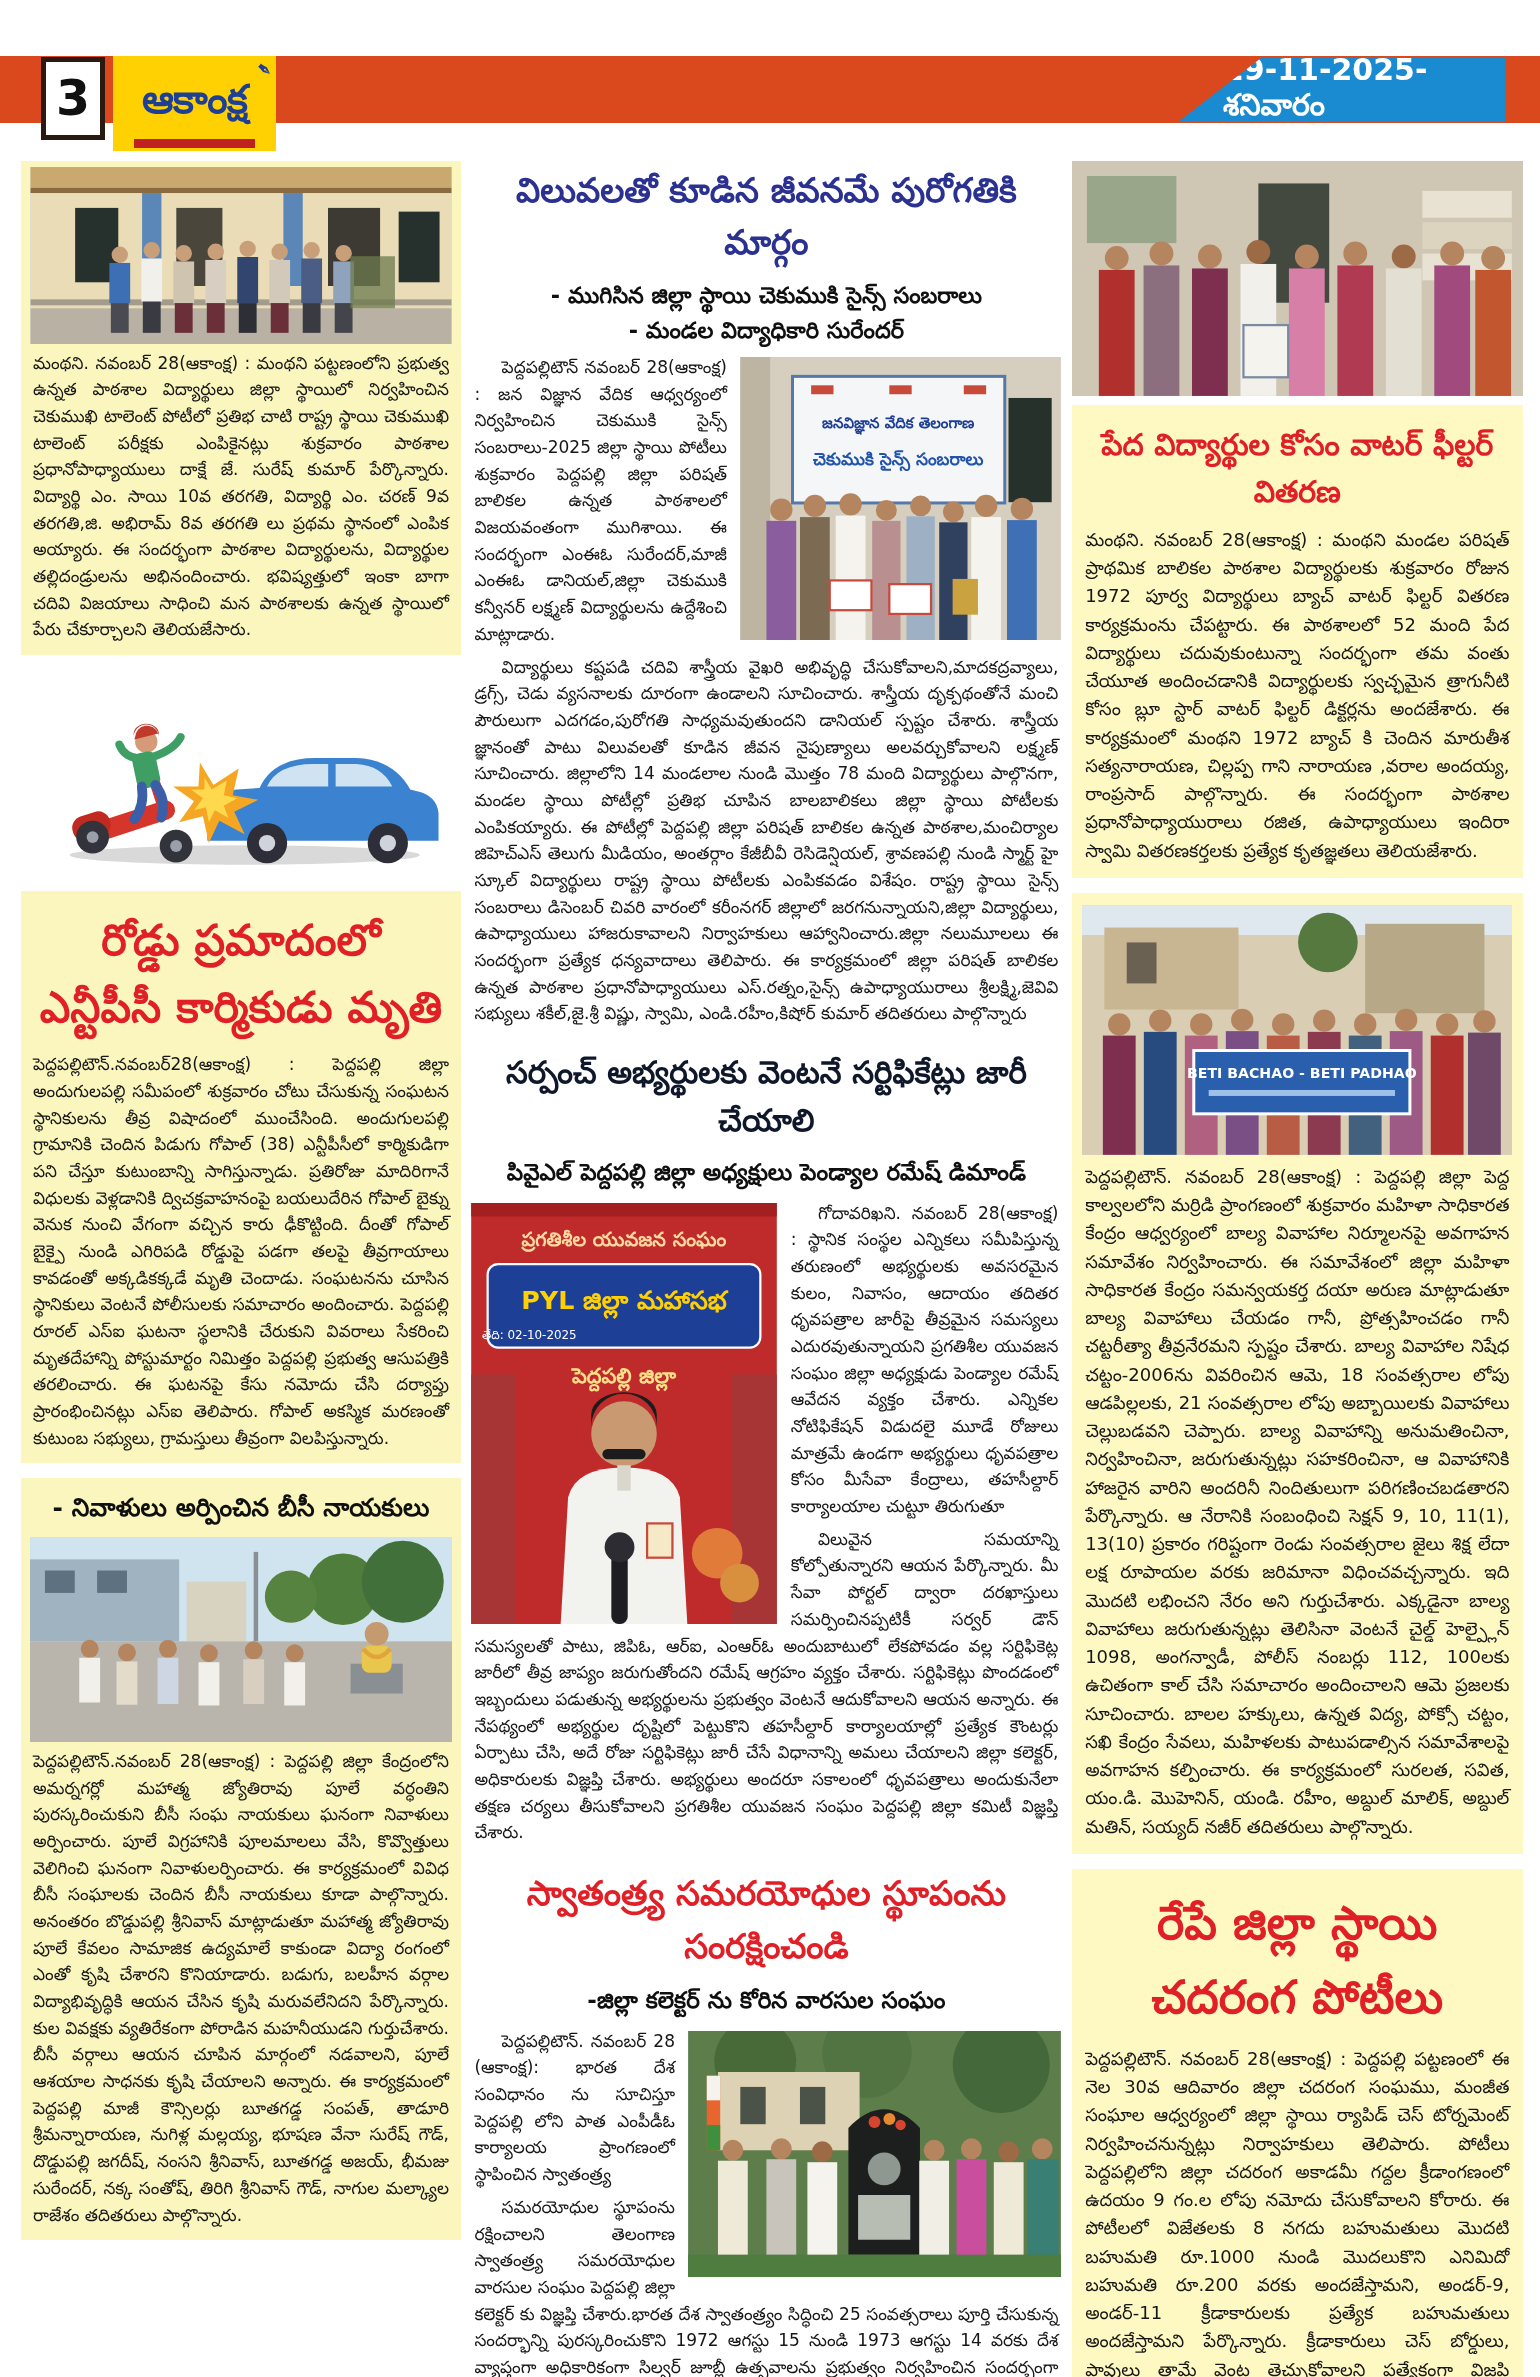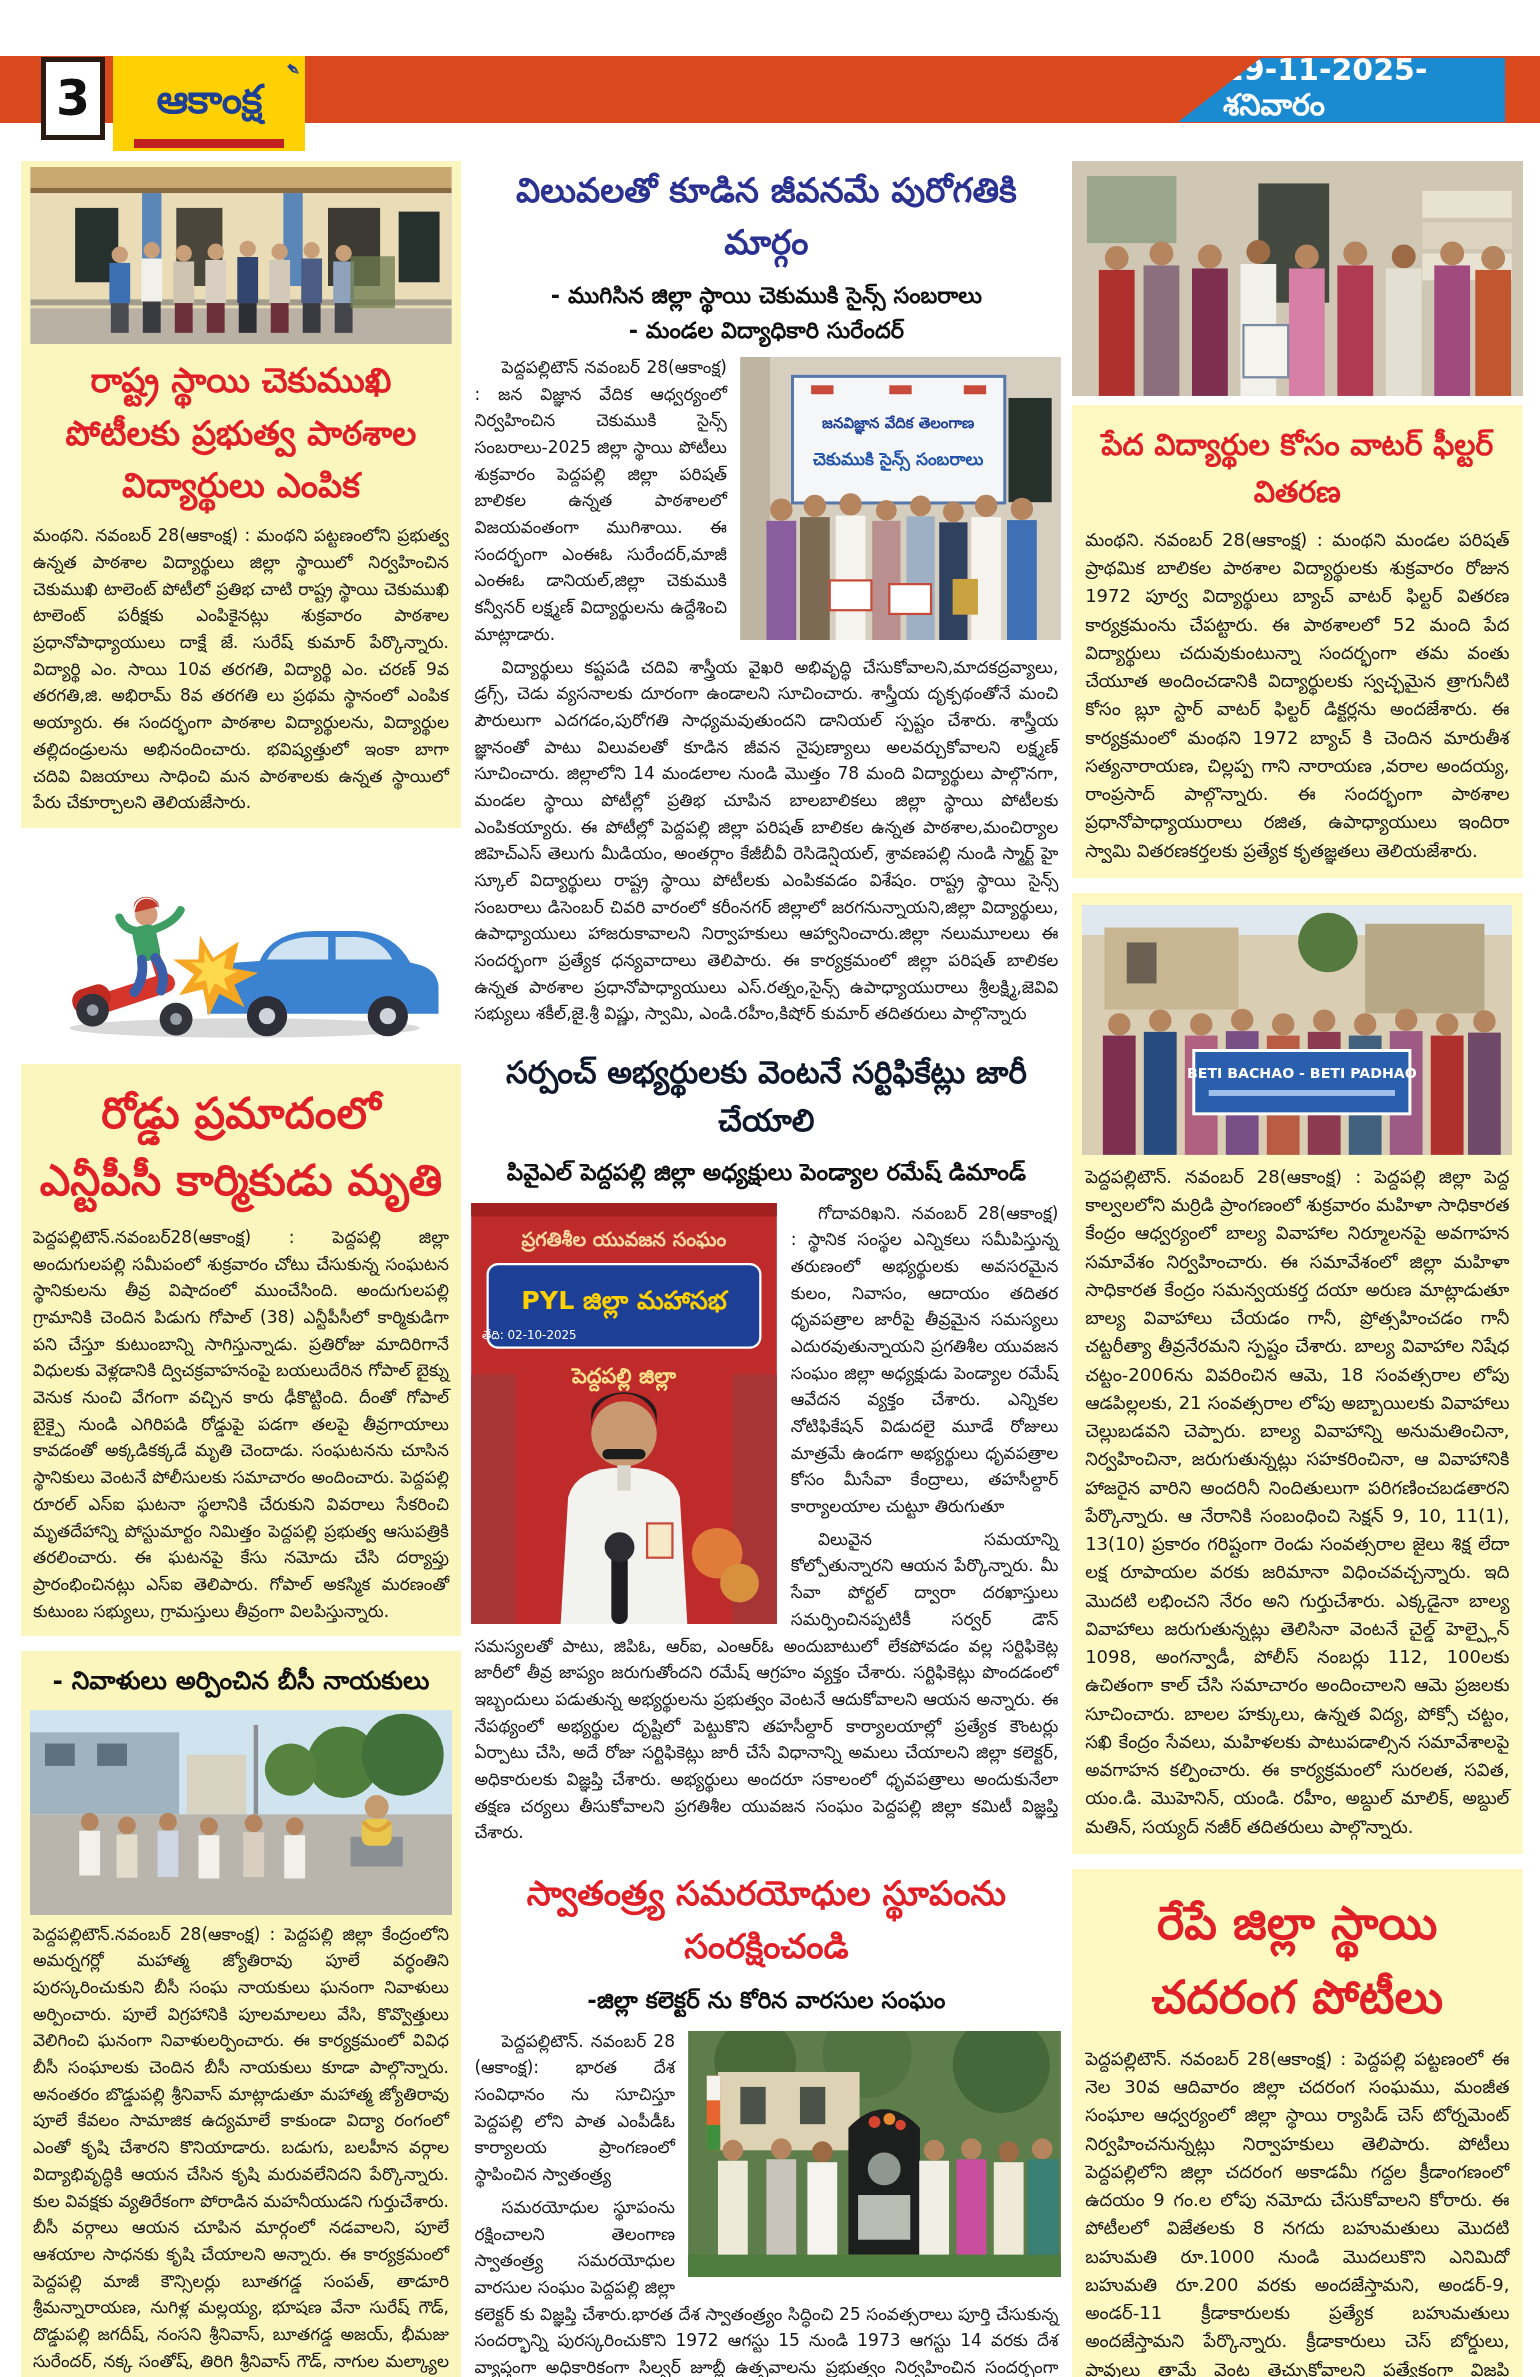--- a/index.html
+++ b/index.html
@@ -4,21 +4,21 @@
 <style>
   html,body{margin:0;padding:0;background:#ffffff;}
   .page{width:1541px;min-height:2377px;background:#ffffff;position:relative;
         font-family:"DejaVu Sans",sans-serif;color:#141414;overflow:hidden;}
   
   .topbar{position:relative;height:153px;}
   .orange-band{position:absolute;left:0;right:0;top:56px;height:67px;background:#d9491d;}
   .pageno{position:absolute;left:41px;top:57px;width:64px;height:83px;background:#ffffff;
           border:5.2px solid #2a1a12;box-sizing:border-box;display:flex;align-items:center;
           justify-content:center;font-size:49px;font-weight:700;color:#111;}
-  .masthead{position:absolute;left:113px;top:56px;width:192px;height:95px;background:#ffd103;
+  .masthead{position:absolute;left:113px;top:56px;width:163px;height:95px;background:#ffd103;
             color:#1d3f96;display:flex;align-items:center;justify-content:center;
             font-size:40px;font-weight:800;letter-spacing:-0.7px;}
   .masthead .nib{position:absolute;top:1.5px;right:4.5px;font-size:19.4px;color:#1d3f96;transform:rotate(40deg);}
   .masthead .strip{position:absolute;bottom:3px;left:21px;right:21px;height:9px;background:#c02020;}
   .datebox{position:absolute;right:36px;top:58px;height:64px;width:327px;background:#1b8bd1;
            color:#fff;display:flex;align-items:center;justify-content:center;font-size:30px;
            font-weight:700;clip-path:polygon(83px 0,100% 0,100% 100%,0 100%);padding-left:45px;box-sizing:border-box;}
   
   .columns{display:grid;grid-template-columns:440px 590px 451px;gap:10.4px;
            padding:7.5px 18px 22.4px 21px;align-items:start;}
@@ -111,21 +111,20 @@
               <rect x="323" y="183" width="24" height="40" fill="#6b2f3a"></rect>
             <circle cx="378" cy="112" r="11" fill="#c99f79"></circle>
               <rect x="364" y="123" width="28" height="60" fill="#4b5d84"></rect>
               <rect x="366" y="183" width="24" height="40" fill="#3a3a42"></rect>
             <circle cx="421" cy="116" r="11" fill="#c99f79"></circle>
               <rect x="407" y="127" width="28" height="56" fill="#8fa3bd"></rect>
               <rect x="409" y="183" width="24" height="40" fill="#44444c"></rect>
           </g>
           <rect x="430" y="120" width="60" height="70" fill="#6d7b4f" opacity="0.75"></rect>
         </svg>
-        <h2 class="hl red hl-l1">రాష్ట్ర స్థాయి చెకుముఖి పోటీలకు ప్రభుత్వ పాఠశాల విద్యార్థులు ఎంపిక</h2>
         <p class="body">మంథని. నవంబర్ 28(ఆకాంక్ష) : మంథని పట్టణంలోని ప్రభుత్వ ఉన్నత పాఠశాల విద్యార్థులు జిల్లా స్థాయిలో నిర్వహించిన చెకుముఖి టాలెంట్ పోటీలో ప్రతిభ చాటి రాష్ట్ర స్థాయి చెకుముఖి టాలెంట్ పరీక్షకు ఎంపికైనట్లు శుక్రవారం పాఠశాల ప్రధానోపాధ్యాయులు దాక్షే జే. సురేష్ కుమార్ పేర్కొన్నారు. విద్యార్థి ఎం. సాయి 10వ తరగతి, విద్యార్థి ఎం. చరణ్ 9వ తరగతి,జి. అభిరామ్ 8వ తరగతి లు ప్రథమ స్థానంలో ఎంపిక అయ్యారు. ఈ సందర్భంగా పాఠశాల విద్యార్థులను, విద్యార్థుల తల్లిదండ్రులను అభినందించారు. భవిష్యత్తులో ఇంకా బాగా చదివి విజయాలు సాధించి మన పాఠశాలకు ఉన్నత స్థాయిలో పేరు చేకూర్చాలని తెలియజేసారు.</p>
       </article>
 
       <div class="illus">
         <svg class="photo" width="422" height="200" viewBox="0 0 566 268" style="background:#fff">
           <ellipse cx="300" cy="244" rx="235" ry="13" fill="#d9d9d9"></ellipse>
           <path d="M250 225 l0 -45 q8 -22 40 -24 l30 -2 q18 -40 75 -40 l55 0 q50 2 72 42 l8 2 q28 6 30 30 l0 37 z" fill="#3b82d0"></path>
           <path d="M330 152 q14 -30 62 -30 l20 0 0 30 z" fill="#cfe3f2"></path>
           <path d="M422 122 l28 0 q34 2 48 30 l-76 0 z" fill="#cfe3f2"></path>
           <circle cx="330" cy="228" r="27" fill="#2e2e38"></circle>

